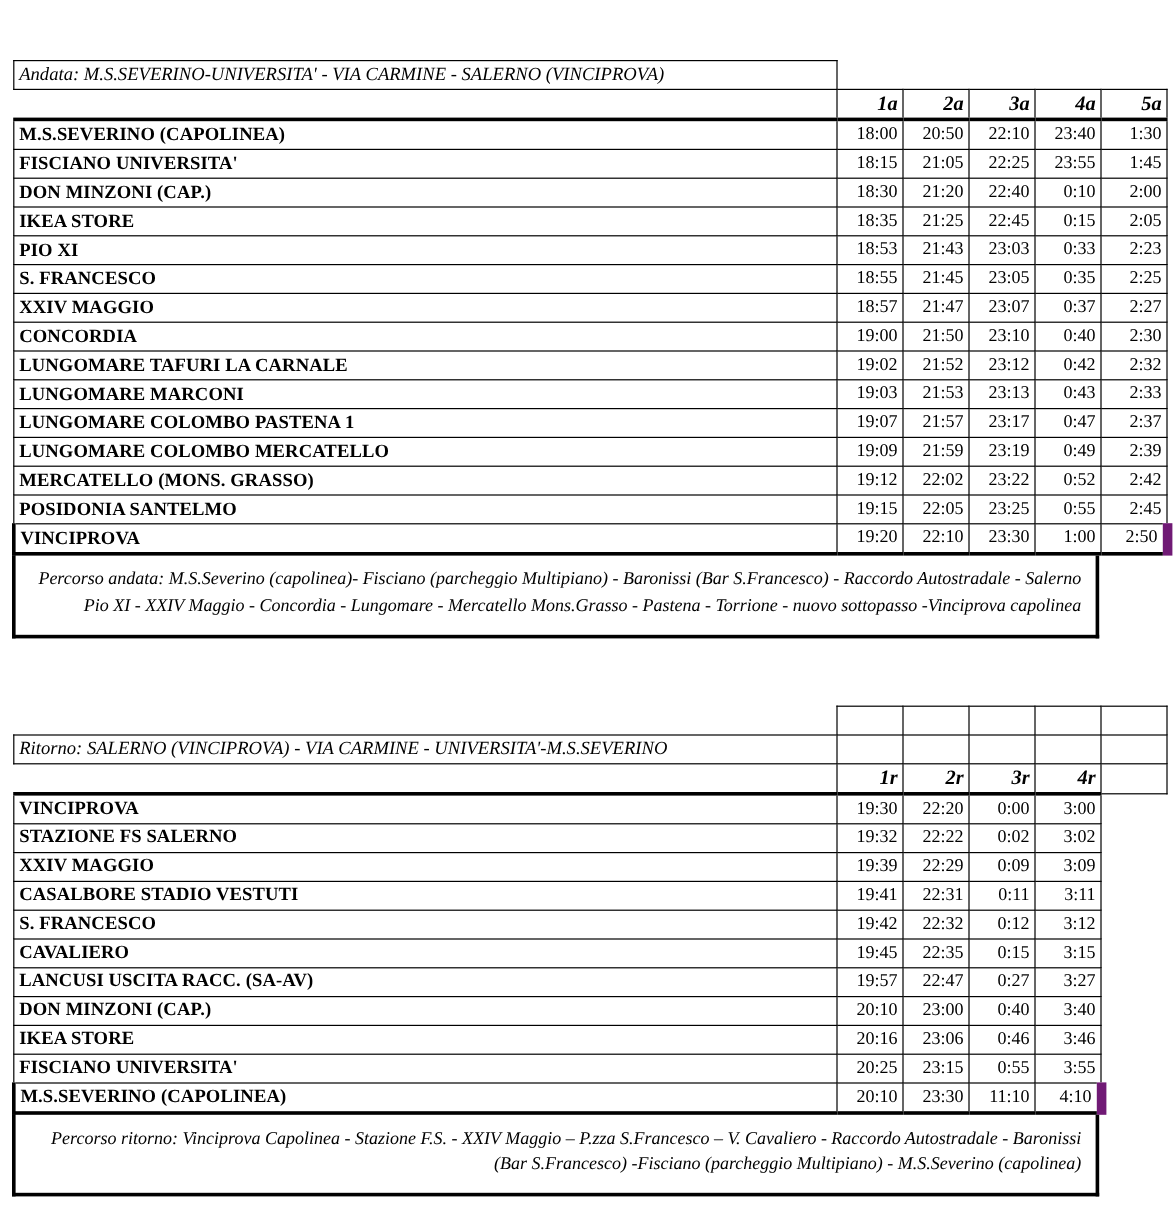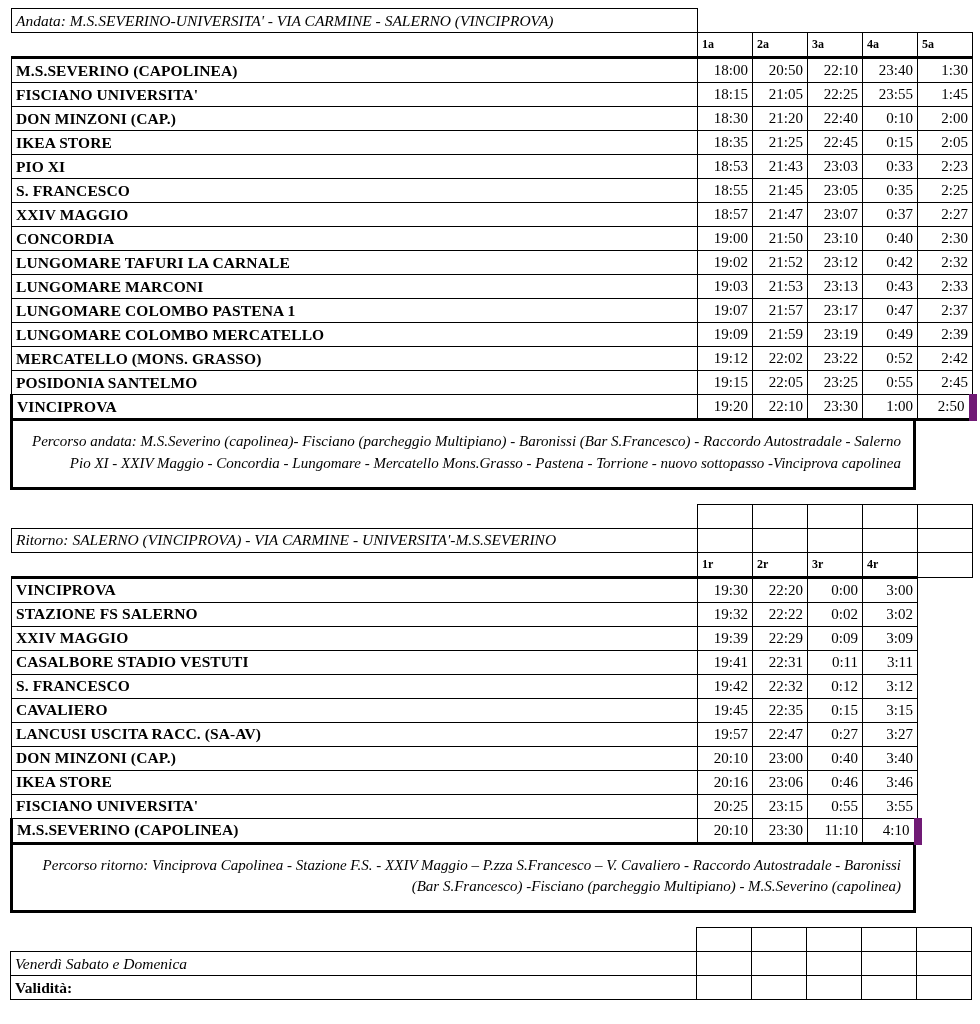--- a/index.html
+++ b/index.html
@@ -19,20 +19,21 @@
     width: 980px;
     height: 1024px;
     box-sizing: border-box;
     padding: 8px 6px 6px 10px;
   }
   table.sched {
     border-collapse: collapse;
     table-layout: fixed;
     width: 962px;
     font-size: 15px;
+    margin-top: 42px;
   }
   table.sched td {
     border: 1px solid #000;
     padding: 1px 4px;
     height: 21px;
     vertical-align: middle;
     overflow: hidden;
     white-space: nowrap;
   }
   
@@ -43,23 +44,24 @@
     font-weight: bold;
     font-size: 15.5px;
     letter-spacing: 0.1px;
   }
   td.time {
     text-align: right;
     font-size: 15px;
     padding-right: 6px;
   }
   td.runhdr {
-    text-align: left;
+    text-align: right;
+    font-style: italic;
     font-weight: bold;
-    font-size: 12px;
+    font-size: 17px;
   }
   td.dirhdr {
     font-style: italic;
     font-size: 15.5px;
     padding-left: 6px;
   }
   td.blank {
     border: 1px solid #000;
   }
   

